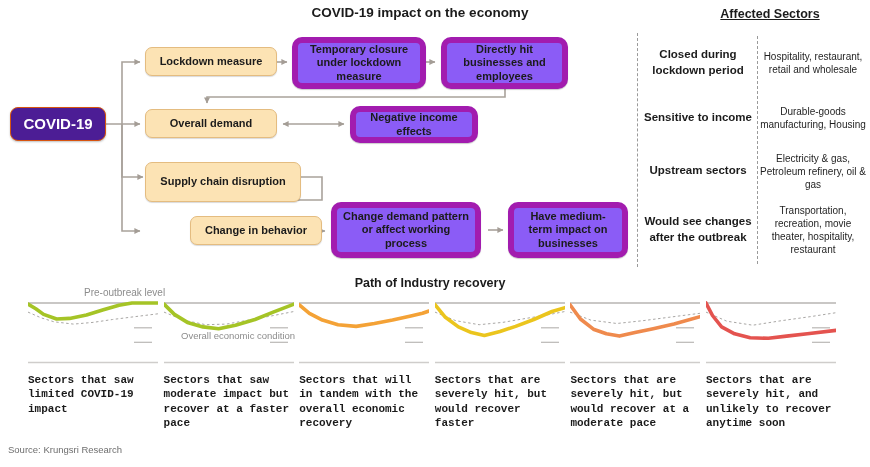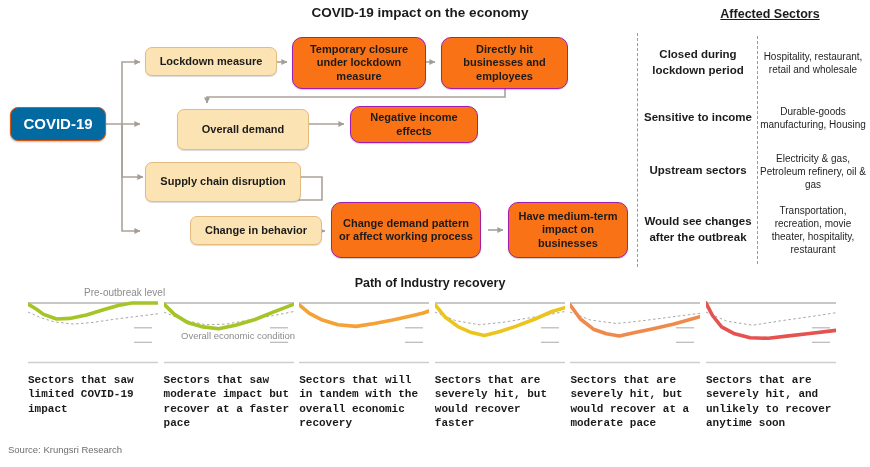--- a/index.html
+++ b/index.html
@@ -7,26 +7,26 @@
     position:relative;width:870px;height:467px;background:#ffffff;
     font-family:"Liberation Sans", sans-serif;color:#1b1b1b;overflow:hidden;
   }
   .abs{position:absolute;}
   
   .top-title{left:0;top:5px;width:840px;text-align:center;font-size:13.5px;font-weight:bold;}
   .recovery-title{left:0;top:276px;width:860px;text-align:center;font-size:12.5px;font-weight:bold;}
   
   .fbox{display:flex;align-items:center;justify-content:center;text-align:center;
         font-weight:bold;font-size:11px;line-height:1.22;z-index:2;box-sizing:border-box;}
-  .src-box{left:10px;top:107px;width:96px;height:34px;background:#0369a1;border:1px solid #d8540f;
+  .src-box{left:10px;top:107px;width:96px;height:34px;background:#4c1d95;border:1px solid #d8540f;
            border-radius:8px;color:#fff;font-size:15px;box-shadow:0 1px 2px rgba(0,0,0,.25);}
   .light-box{background:#fce3b4;border:1px solid #e4bc80;border-radius:7px;box-shadow:0 1px 1px rgba(0,0,0,.15);}
-  .dark-box{background:#f97316;border:1px solid #a21caf;border-radius:10px;box-shadow:0 1px 1px rgba(0,0,0,.2);padding:2px 6px;}
+  .dark-box{background:#8b5cf6;border:6px solid #a21caf;border-radius:10px;box-shadow:0 1px 1px rgba(0,0,0,.2);padding:2px 6px;}
   .b-lockdown{left:145px;top:47px;width:132px;height:29px;}
-  .b-demand{left:145px;top:109px;width:132px;height:41px;margin-left:32px;}
+  .b-demand{left:145px;top:109px;width:132px;height:29px;}
   .b-supply{left:145px;top:162px;width:156px;height:40px;}
   .b-behavior{left:145px;top:216px;width:132px;height:29px;margin-left:45px;}
   .b-closure{left:292px;top:37px;width:134px;height:52px;}
   .b-directhit{left:441px;top:37px;width:127px;height:52px;}
   .b-negincome{left:350px;top:106px;width:128px;height:37px;}
   .b-changedemand{left:331px;top:202px;width:150px;height:56px;}
   .b-mediumterm{left:508px;top:202px;width:120px;height:56px;}
   
   .flow-svg{left:0;top:0;width:870px;height:270px;z-index:1;}
   

